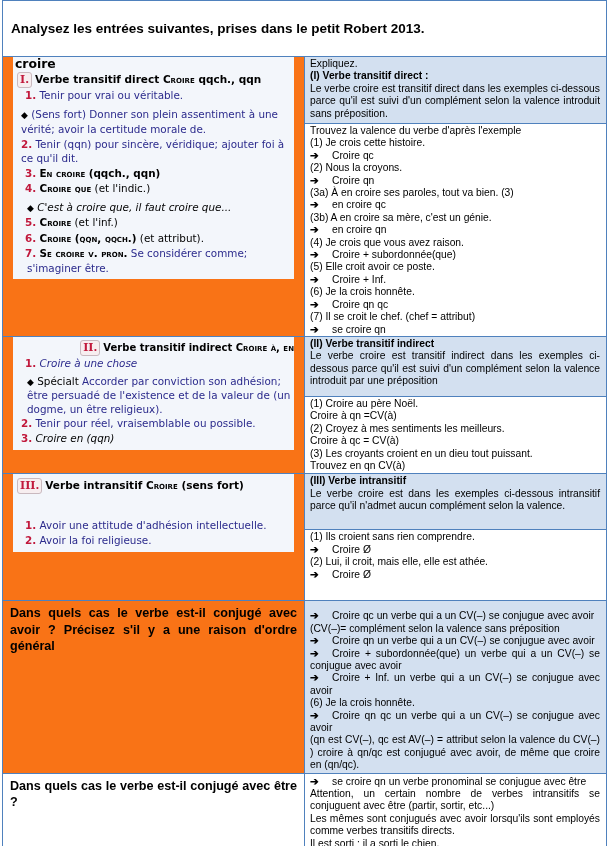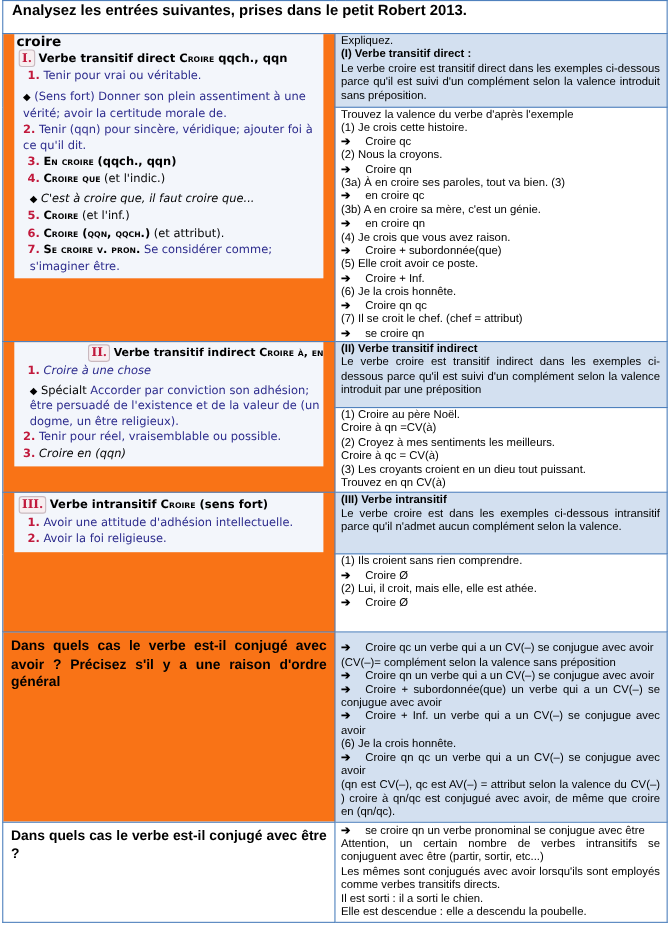--- a/index.html
+++ b/index.html
@@ -1,21 +1,21 @@
 <!DOCTYPE html>
 <html><head>
 <meta charset="utf-8">
 <style>
   * { box-sizing: border-box; margin: 0; padding: 0; }
   html, body { width: 609px; height: 846px; background: #ffffff; overflow: hidden; }
   body { font-family: "Liberation Sans", sans-serif; color: #000; }
   .page { position: absolute; left: 2px; top: 0; width: 605px; }
   table.main { border-collapse: collapse; width: 605px; table-layout: fixed; }
   table.main td { border: 1.5px solid #4f81bd; vertical-align: top; }
-  .title-cell { background: #fff; height: 30px; padding: 1px 8px; font-weight: bold; font-size: 13.5px; }
+  .title-cell { background: #fff; height: 30px; padding: 20px 8px; font-weight: bold; font-size: 13.5px; }
   .left { width: 258px; background: #f97316; padding: 0; }
   .right { width: 347px; padding: 1px 6px 1px 5px; font-size: 10.3px; line-height: 12.4px; }
   .right.blue { background: #d3e0f0; }
   .right.white { background: #fff; }
   .dict { background: #f3f6fb; margin: 0 10px 0 10px; padding: 0 0 4px 0; font-family: "DejaVu Sans", sans-serif; font-size: 10.4px; line-height: 15.6px; color: #2b2a8c; }
   .dict .hw { color: #000; font-weight: bold; font-size: 12.4px; line-height: 14px; margin-left: 2px; }
   .dict .sec { color: #000; font-weight: bold; font-size: 10.5px; padding-left: 4px; line-height: 17px; }
   .badge { display: inline-block; border: 1px solid #c9b9bf; border-radius: 3px; background: #f7eef0; color: #c1193c; font-family: "DejaVu Serif", serif; font-weight: bold; font-size: 11px; padding: 0 2px; line-height: 14px; margin-right: 3px; }
   .dict .sub { padding-left: 12px; }
   .dict .sub2 { padding-left: 8px; }
@@ -112,21 +112,21 @@
       <div>Trouvez en qn CV(à)</div>
     </td>
   </tr>
 
   <tr>
     <td class="left" rowspan="2">
       <div class="dict" style="padding-top:3px;">
         <div class="sec">
           <span class="badge">III.</span><span>Verbe intransitif</span> <span class="sc">Croire</span> <span>(sens fort)</span>
         </div>
-        <div class="sub" style="line-height:14.5px;"><span class="num">1.</span> <span>Avoir une attitude d'adhésion intellectuelle.</span></div>
+        <div class="sub" style="line-height:14.5px;margin-top:24px;"><span class="num">1.</span> <span>Avoir une attitude d'adhésion intellectuelle.</span></div>
         <div class="sub"><span class="num">2.</span> <span>Avoir la foi religieuse.</span></div>
       </div>
     </td>
     <td class="right blue" style="height:56px;">
       <div class="bold">(III) Verbe intransitif</div>
       <div class="just">Le verbe croire est dans les exemples ci-dessous intransitif parce qu'il n'admet aucun complément selon la valence.</div>
     </td>
   </tr>
   <tr>
     <td class="right white" style="height:71px;">

